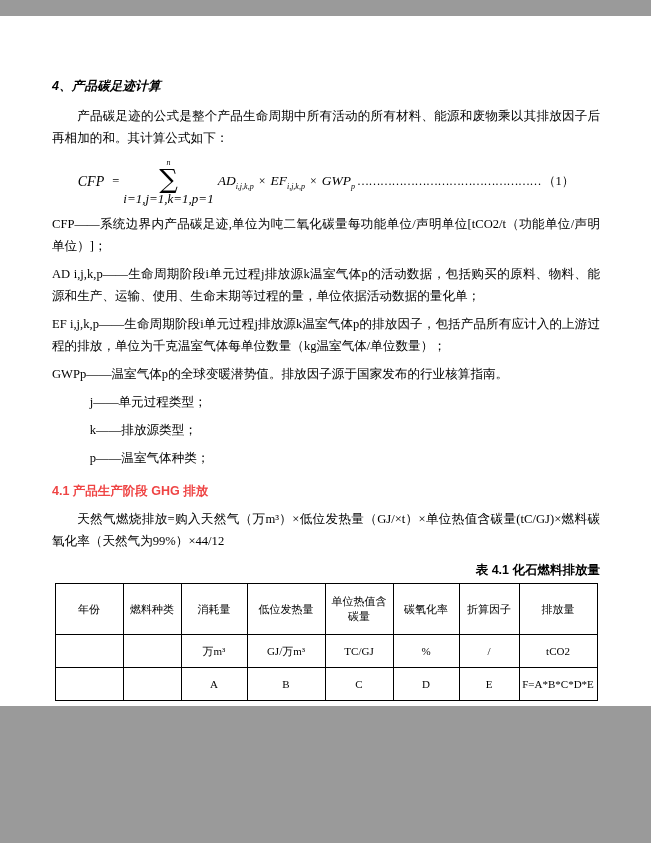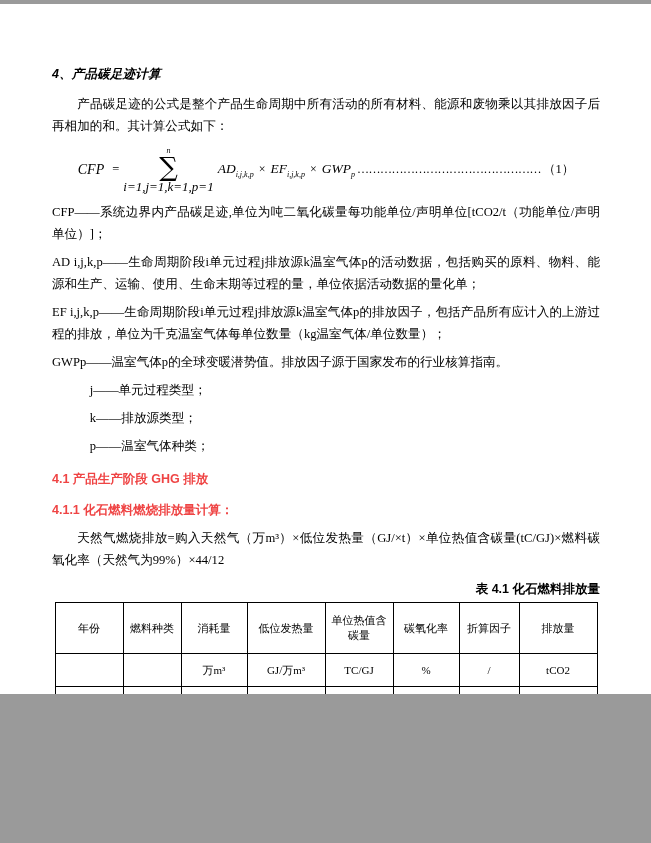--- a/index.html
+++ b/index.html
@@ -5,21 +5,21 @@
   html, body {
     margin: 0;
     padding: 0;
     background: #9a9a9a;
   }
   .page {
     width: 651px;
     height: 690px;
     background: #ffffff;
     position: relative;
-    margin: 4px auto;
+    margin: 16px auto;
     overflow: hidden;
     font-family: "Liberation Serif", serif;
     color: #000000;
     box-sizing: border-box;
   }
   .content {
     position: absolute;
     left: 52px;
     top: 62px;
     width: 548px;
@@ -185,21 +185,20 @@
     <p class="para">AD i,j,k,p——生命周期阶段i单元过程j排放源k温室气体p的活动数据，包括购买的原料、物料、能源和生产、运输、使用、生命末期等过程的量，单位依据活动数据的量化单；</p>
     <p class="para">EF i,j,k,p——生命周期阶段i单元过程j排放源k温室气体p的排放因子，包括产品所有应计入的上游过程的排放，单位为千克温室气体每单位数量（kg温室气体/单位数量）；</p>
     <p class="para">GWPp——温室气体p的全球变暖潜势值。排放因子源于国家发布的行业核算指南。</p>
 
     <p class="para indent2">j——单元过程类型；</p>
     <p class="para indent2">k——排放源类型；</p>
     <p class="para indent2">p——温室气体种类；</p>
 
     <h3 class="sub-head">4.1 产品生产阶段 GHG 排放</h3>
 
-    <h3 class="sub-head">4.1.1 化石燃料燃烧排放量计算：</h3>
     <p class="para indent">天然气燃烧排放=购入天然气（万m³）×低位发热量（GJ/×t）×单位热值含碳量(tC/GJ)×燃料碳氧化率（天然气为99%）×44/12</p>
 
     <div class="table-title">表 4.1 化石燃料排放量</div>
 
     <table class="fuel">
       <colgroup>
         <col style="width:68px">
         <col style="width:58px">
         <col style="width:66px">
         <col style="width:78px">

